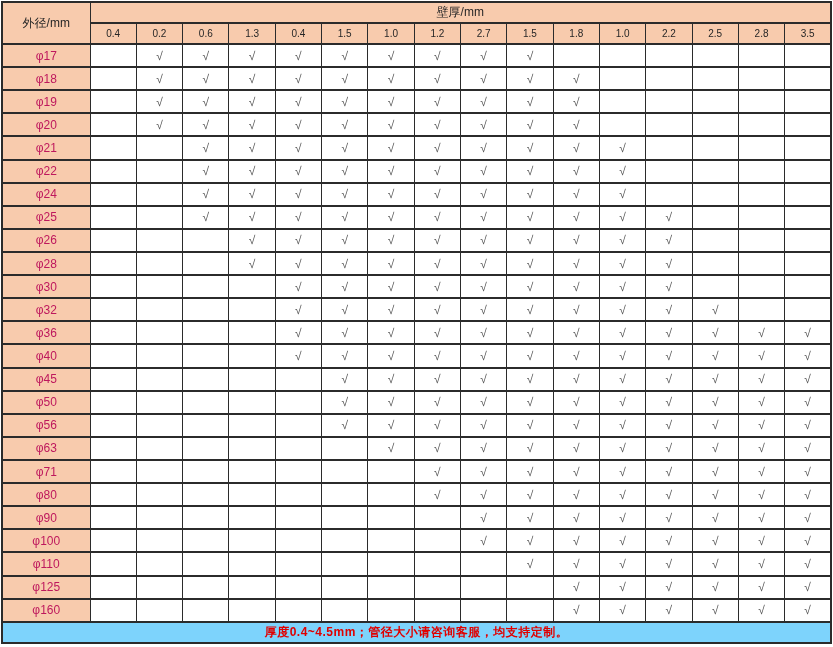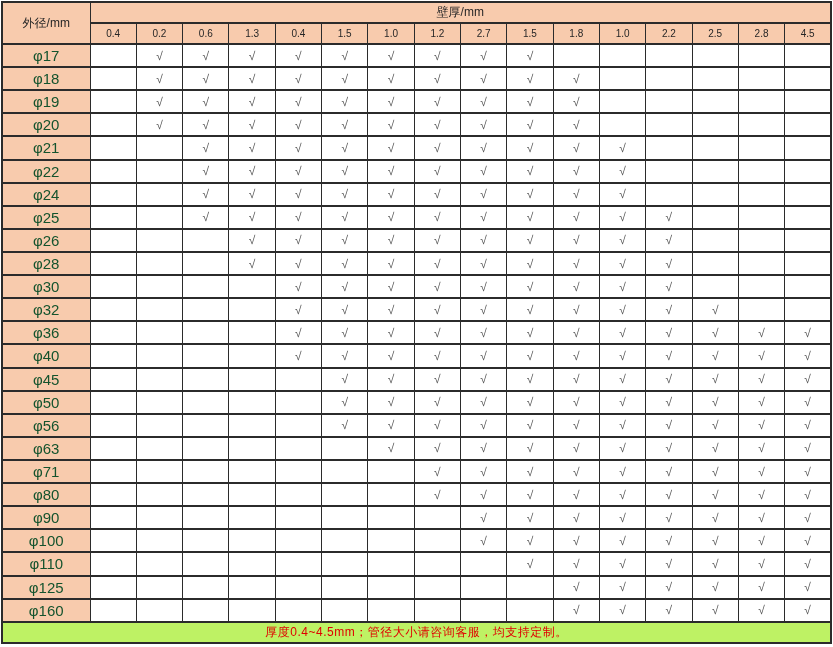--- a/index.html
+++ b/index.html
@@ -38,32 +38,32 @@
   col.diam-col{width:88px;}
   th{
     background:var(--header-bg);
     font-weight:400;
     font-size:12px;
     color:#262626;
   }
   th.tick{font-size:10px;}
   td.diam{
     background:var(--header-bg);
-    font-size:15px;
-    color:#14532d;
+    font-size:12px;
+    color:#be185d;
   }
   td.cell{
     background:#ffffff;
     font-size:12px;
     color:var(--check);
   }
   td.note{
-    background:#bef264;
+    background:#7dd3fc;
     color:var(--note);
-    font-weight:400;
+    font-weight:700;
     font-size:12px;
     letter-spacing:0.5px;
   }
 </style>
 </head>
 <body>
 
 <table class="spec">
   <colgroup>
     <col class="diam-col">
@@ -82,21 +82,21 @@
         <th class="tick">1.5</th>
         <th class="tick">1.0</th>
         <th class="tick">1.2</th>
         <th class="tick">2.7</th>
         <th class="tick">1.5</th>
         <th class="tick">1.8</th>
         <th class="tick">1.0</th>
         <th class="tick">2.2</th>
         <th class="tick">2.5</th>
         <th class="tick">2.8</th>
-        <th class="tick">4.5</th>
+        <th class="tick">3.5</th>
       </tr>
   </thead>
   <tbody id="body-rows">
       <tr>
         <td class="diam">φ17</td>
         <td class="cell"></td>
         <td class="cell">√</td>
         <td class="cell">√</td>
         <td class="cell">√</td>
         <td class="cell">√</td>

